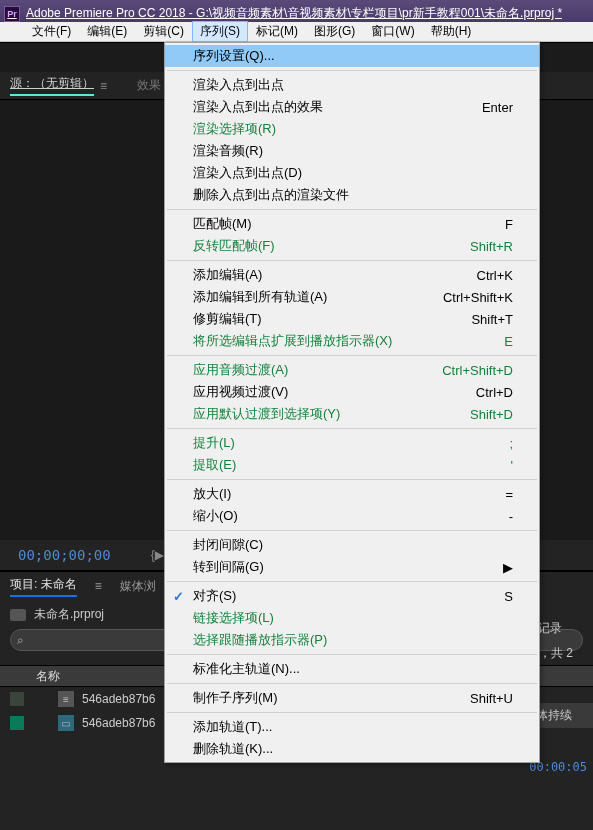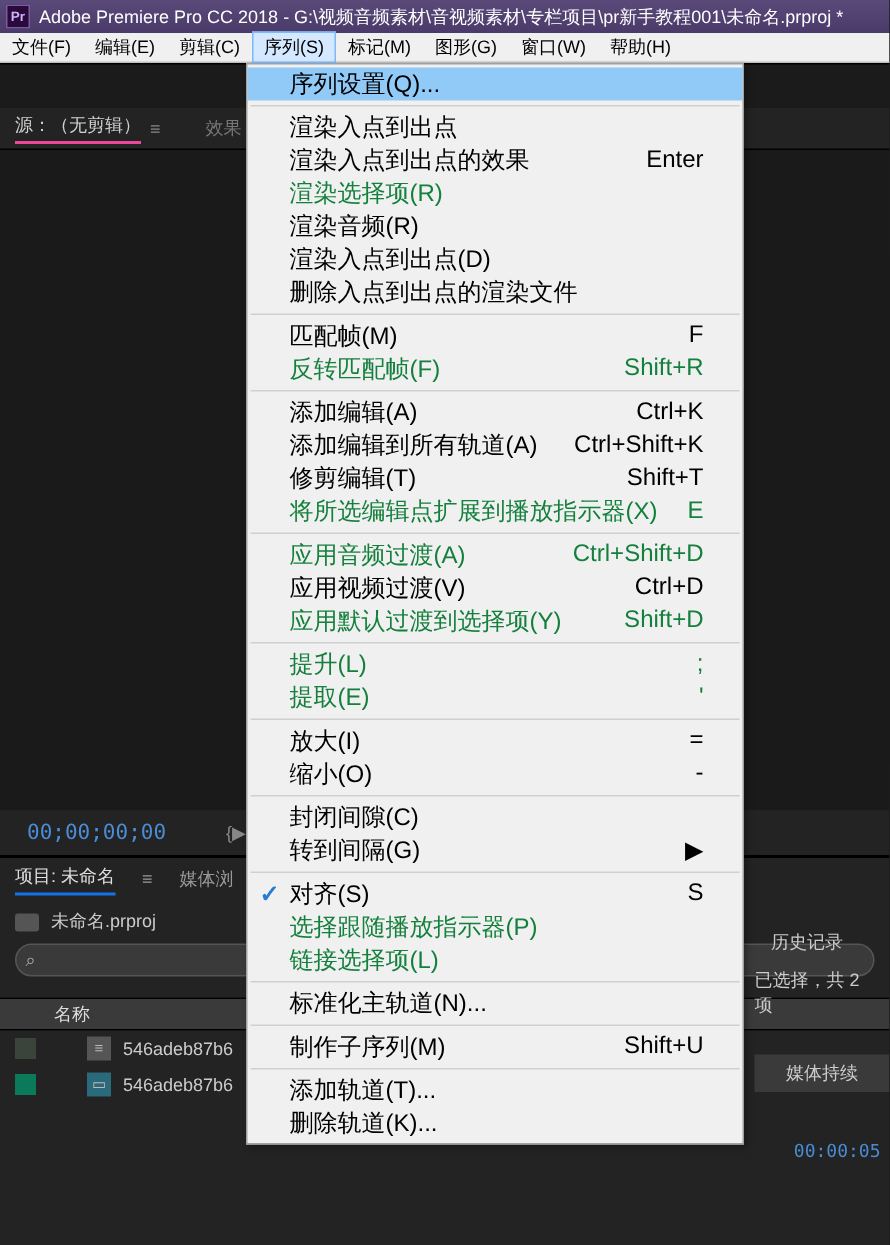--- a/index.html
+++ b/index.html
@@ -1,31 +1,31 @@
 <!DOCTYPE html>
 <html><head>
 <meta charset="utf-8">
 <style>
   * { box-sizing: border-box; margin: 0; padding: 0; font-family: "Microsoft YaHei", "SimSun", sans-serif; }
   body { width: 593px; height: 830px; background: #1e1e1e; overflow: hidden; position: relative; }
 
-  .titlebar { height: 22px; background: linear-gradient(#5a4a7a, #4a3a6a); display: flex; align-items: center; padding: 0 4px; color: #fff; font-size: 12px; }
+  .titlebar { height: 22px; background: linear-gradient(#5a4a7a, #4a3a6a); display: flex; align-items: flex-end; padding: 0 4px; color: #fff; font-size: 12px; text-decoration: underline; }
   .titlebar .app-icon { width: 16px; height: 16px; background: #2a0a3a; border: 1px solid #7a5aa0; margin-right: 6px; display:flex; align-items:center; justify-content:center; font-size:9px; color:#d0b0ff; font-weight:bold;}
   .titlebar .title { white-space: nowrap; overflow: hidden; }
 
-  .menubar { height: 20px; background: #f0f0f0; display: flex; align-items: center; font-size: 12px; color: #000; border-bottom:1px solid #c0c0c0;}
+  .menubar { height: 20px; background: #f0f0f0; display: flex; align-items: center; font-size: 12px; color: #000; border-bottom:1px solid #c0c0c0;padding-left:24px;}
   .menubar .item { padding: 2px 8px; cursor: default; }
   .menubar .item.open { background: #d4e8ff; border: 1px solid #7ab8ff; padding:1px 7px;}
 
   .workspace { position: absolute; top: 42px; left:0; right:0; bottom:0; background:#232323; color:#a0a0a0; font-size:12px;}
 
   .toolbar-dark { height:30px; background:#1b1b1b; border-top:1px solid #000;}
   .source-panel { height:28px; background:#232323; display:flex; align-items:center; padding:0 10px; border-bottom:1px solid #000;}
   .source-panel .tab { color:#d0d0d0; margin-right:6px;}
-  .source-panel .tab.sel { border-bottom:2px solid #ec4899; padding-bottom:2px;}
+  .source-panel .tab.sel { border-bottom:2px solid #5eead4; padding-bottom:2px;text-decoration:underline;}
   .source-panel .menu-icon { color:#888; margin-right:30px;}
   .source-panel .fx-label{ color:#777;}
 
   .big-dark { height:440px; background:#1a1a1a;}
 
   .timecode-row { height:30px; display:flex; align-items:center; padding:0 18px;}
   .timecode { color:#4a8cd6; font-family: monospace; font-size:14px;}
   .timecode-icons { margin-left:40px; color:#888;}
 
   .mid-border { height:2px; background:#000;}
@@ -51,23 +51,23 @@
   .right-col{ position:absolute; right:0; top:600px; width:90px; color:#ccc; font-size:12px;}
   .right-col .r1{ margin-top:20px; text-align:center; padding-right:20px;}
   .right-col .r2{ margin-top:8px; text-align:left; padding-right:8px;}
   .right-col .r3{ margin-top:24px; text-align:center; background:#3a3a3a; padding:4px 0;}
   .right-col .r4{ margin-top:32px; text-align:right; padding-right:6px; color:#4a8cd6; font-family:monospace;}
 
   .play-icons{ position:absolute; top:600px; right:100px; color:#888; display:flex; gap:18px;}
 
   
   .dropdown {
-    position: absolute; top: 42px; left: 164px; width: 332px;
+    position: absolute; top: 42px; left: 164px; width: 376px;
     background: #f0f0f0; border: 1px solid #a0a0a0; box-shadow: 2px 2px 4px rgba(0,0,0,.3);
-    font-size: 16px; color: #000; padding: 2px 0;
+    font-size: 13px; color: #000; padding: 2px 0;
   }
   .dropdown .row { display:flex; align-items:center; height:22px; padding: 0 26px 0 28px; position:relative;}
   .dropdown .row.highlight { background:#91c9f7;}
   .dropdown .row.disabled { color:#15803d;}
   .dropdown .row .label{ flex:1;}
   .dropdown .row .shortcut{ color:inherit;}
   .dropdown .sep{ height:1px; background:#d0d0d0; margin:3px 2px;}
   .dropdown .check{ position:absolute; left:8px; color:#2a7ad4; font-weight:bold;}
 </style>
 </head>
@@ -243,24 +243,24 @@
       <span class="label">转到间隔(G)</span>
       <span class="shortcut">▶</span>
     </div>
     <div class="sep"></div>
     <div class="row">
       <span class="check">✓</span>
       <span class="label">对齐(S)</span>
       <span class="shortcut">S</span>
     </div>
     <div class="row disabled">
+      <span class="label">链接选择项(L)</span>
+    </div>
+    <div class="row disabled">
       <span class="label">选择跟随播放指示器(P)</span>
-    </div>
-    <div class="row disabled">
-      <span class="label">链接选择项(L)</span>
     </div>
     <div class="sep"></div>
     <div class="row">
       <span class="label">标准化主轨道(N)...</span>
     </div>
     <div class="sep"></div>
     <div class="row">
       <span class="label">制作子序列(M)</span>
       <span class="shortcut">Shift+U</span>
     </div>

